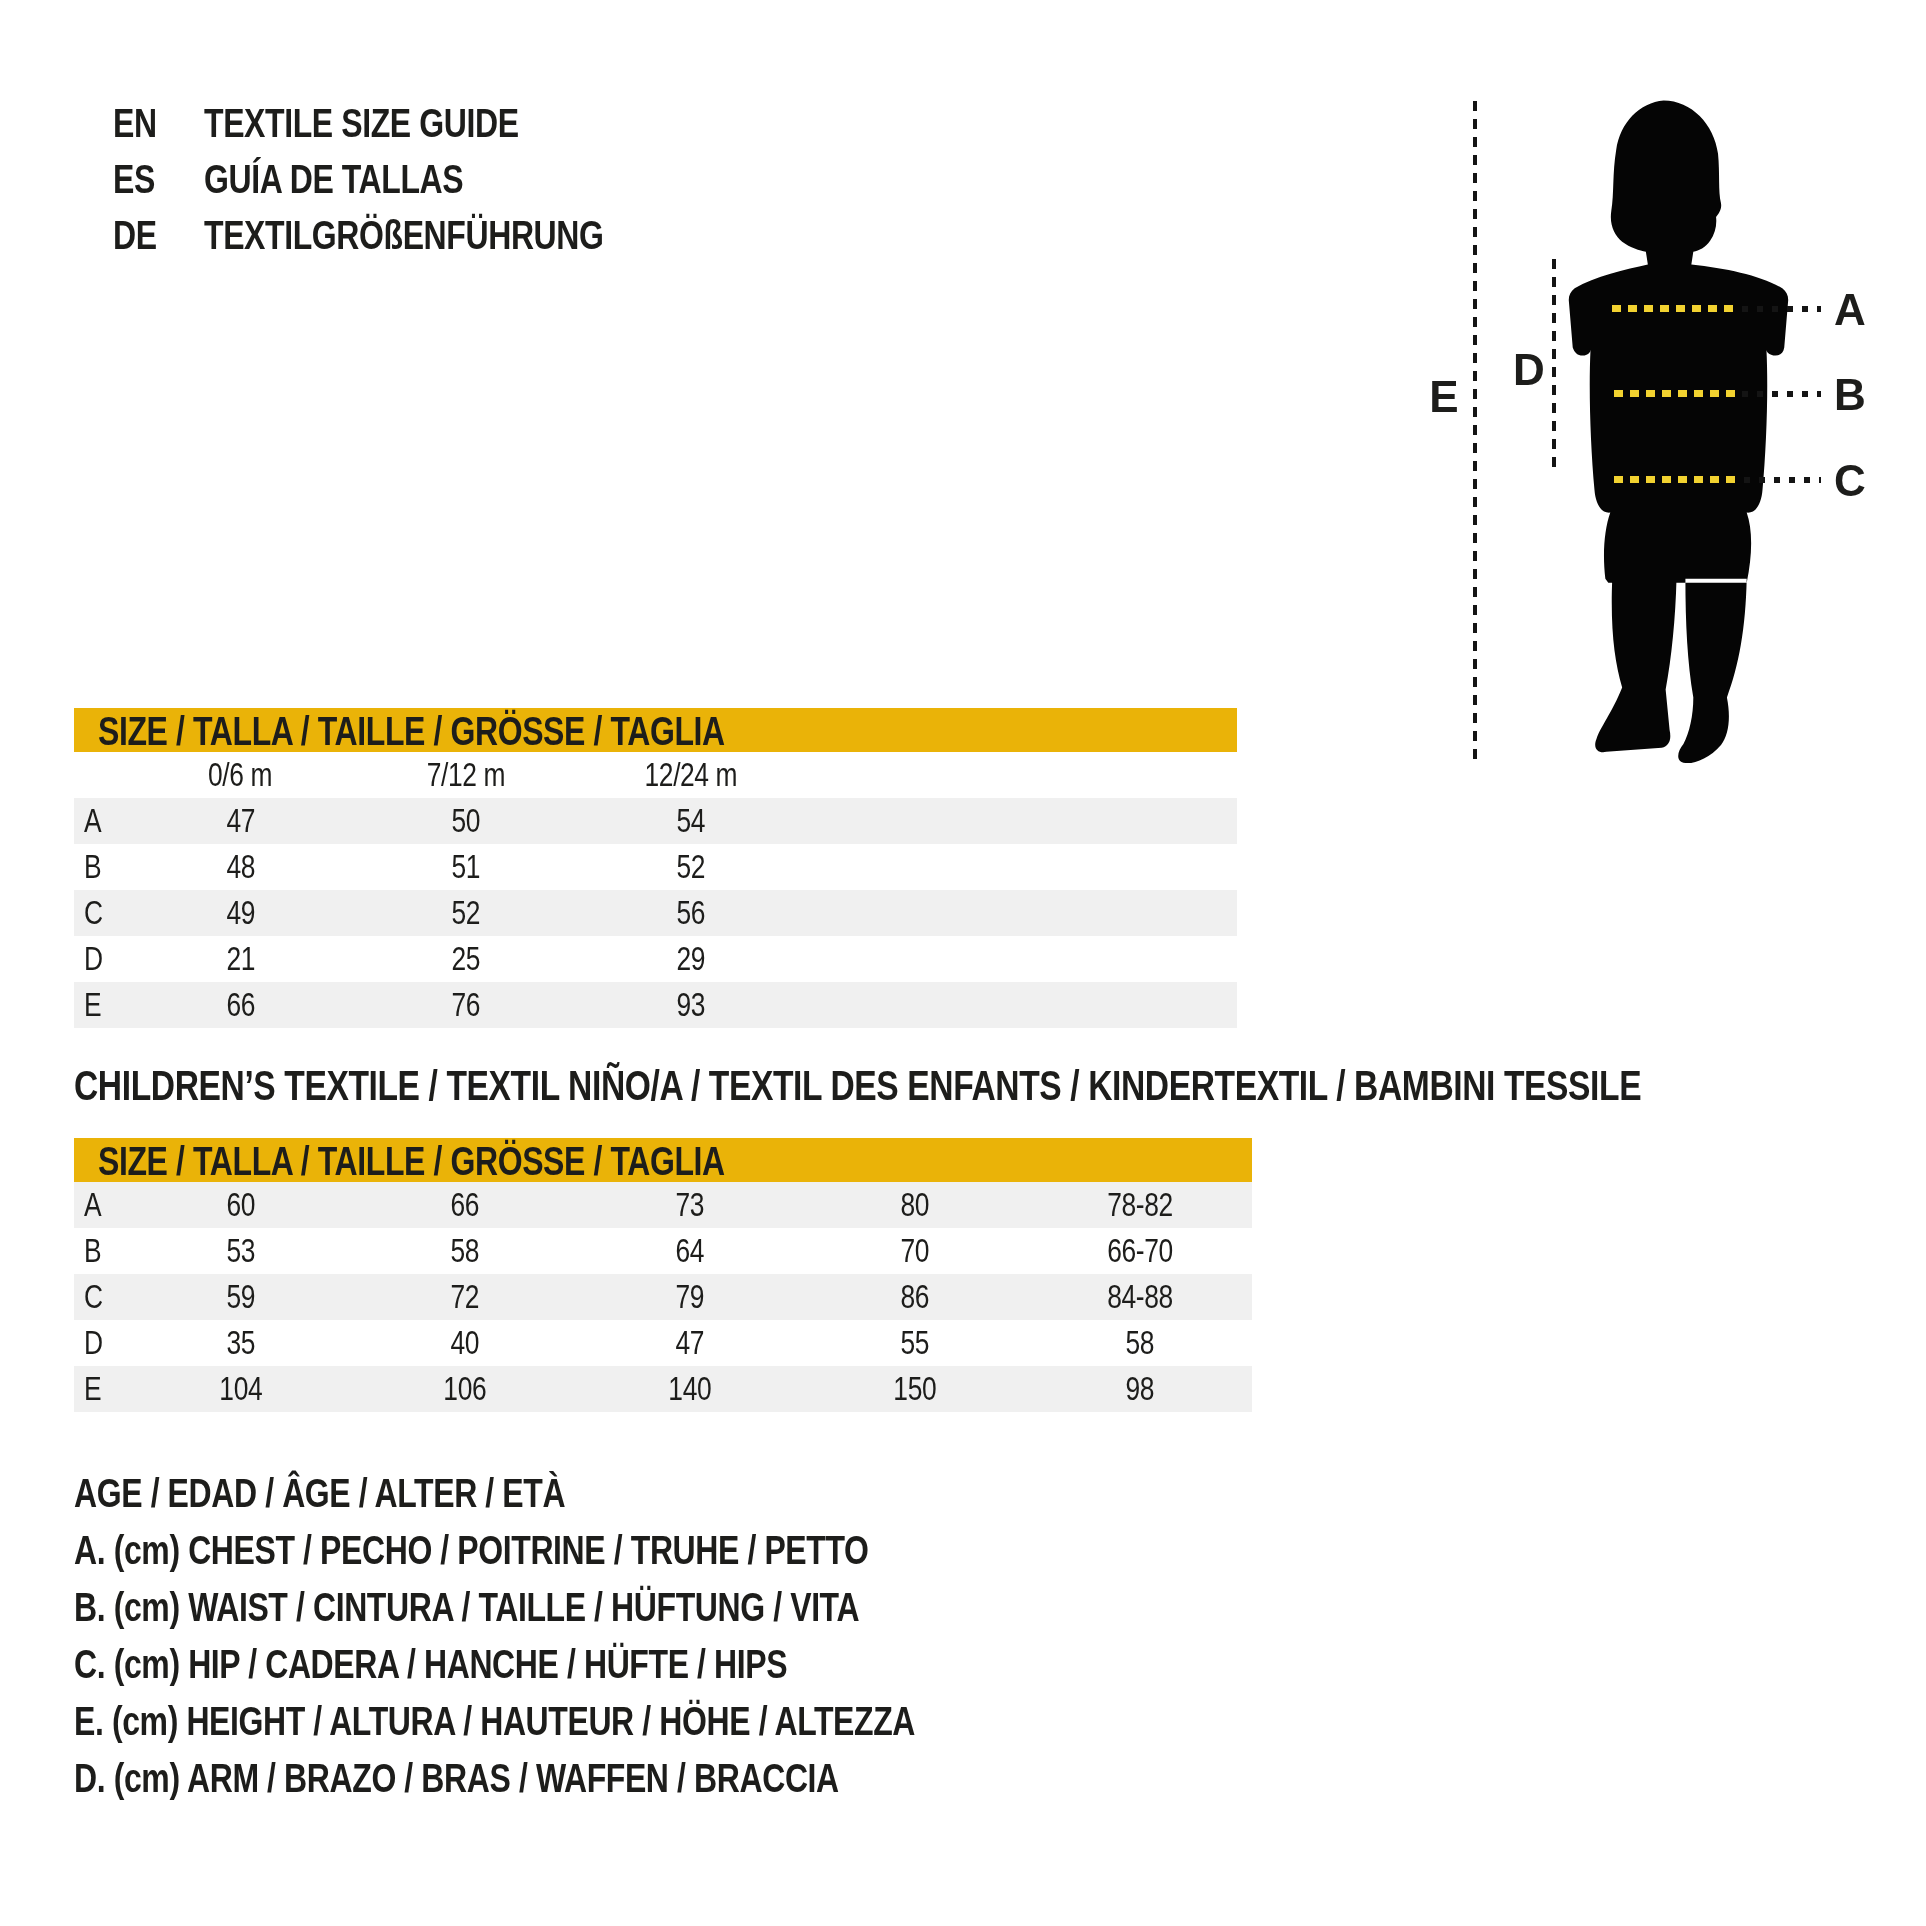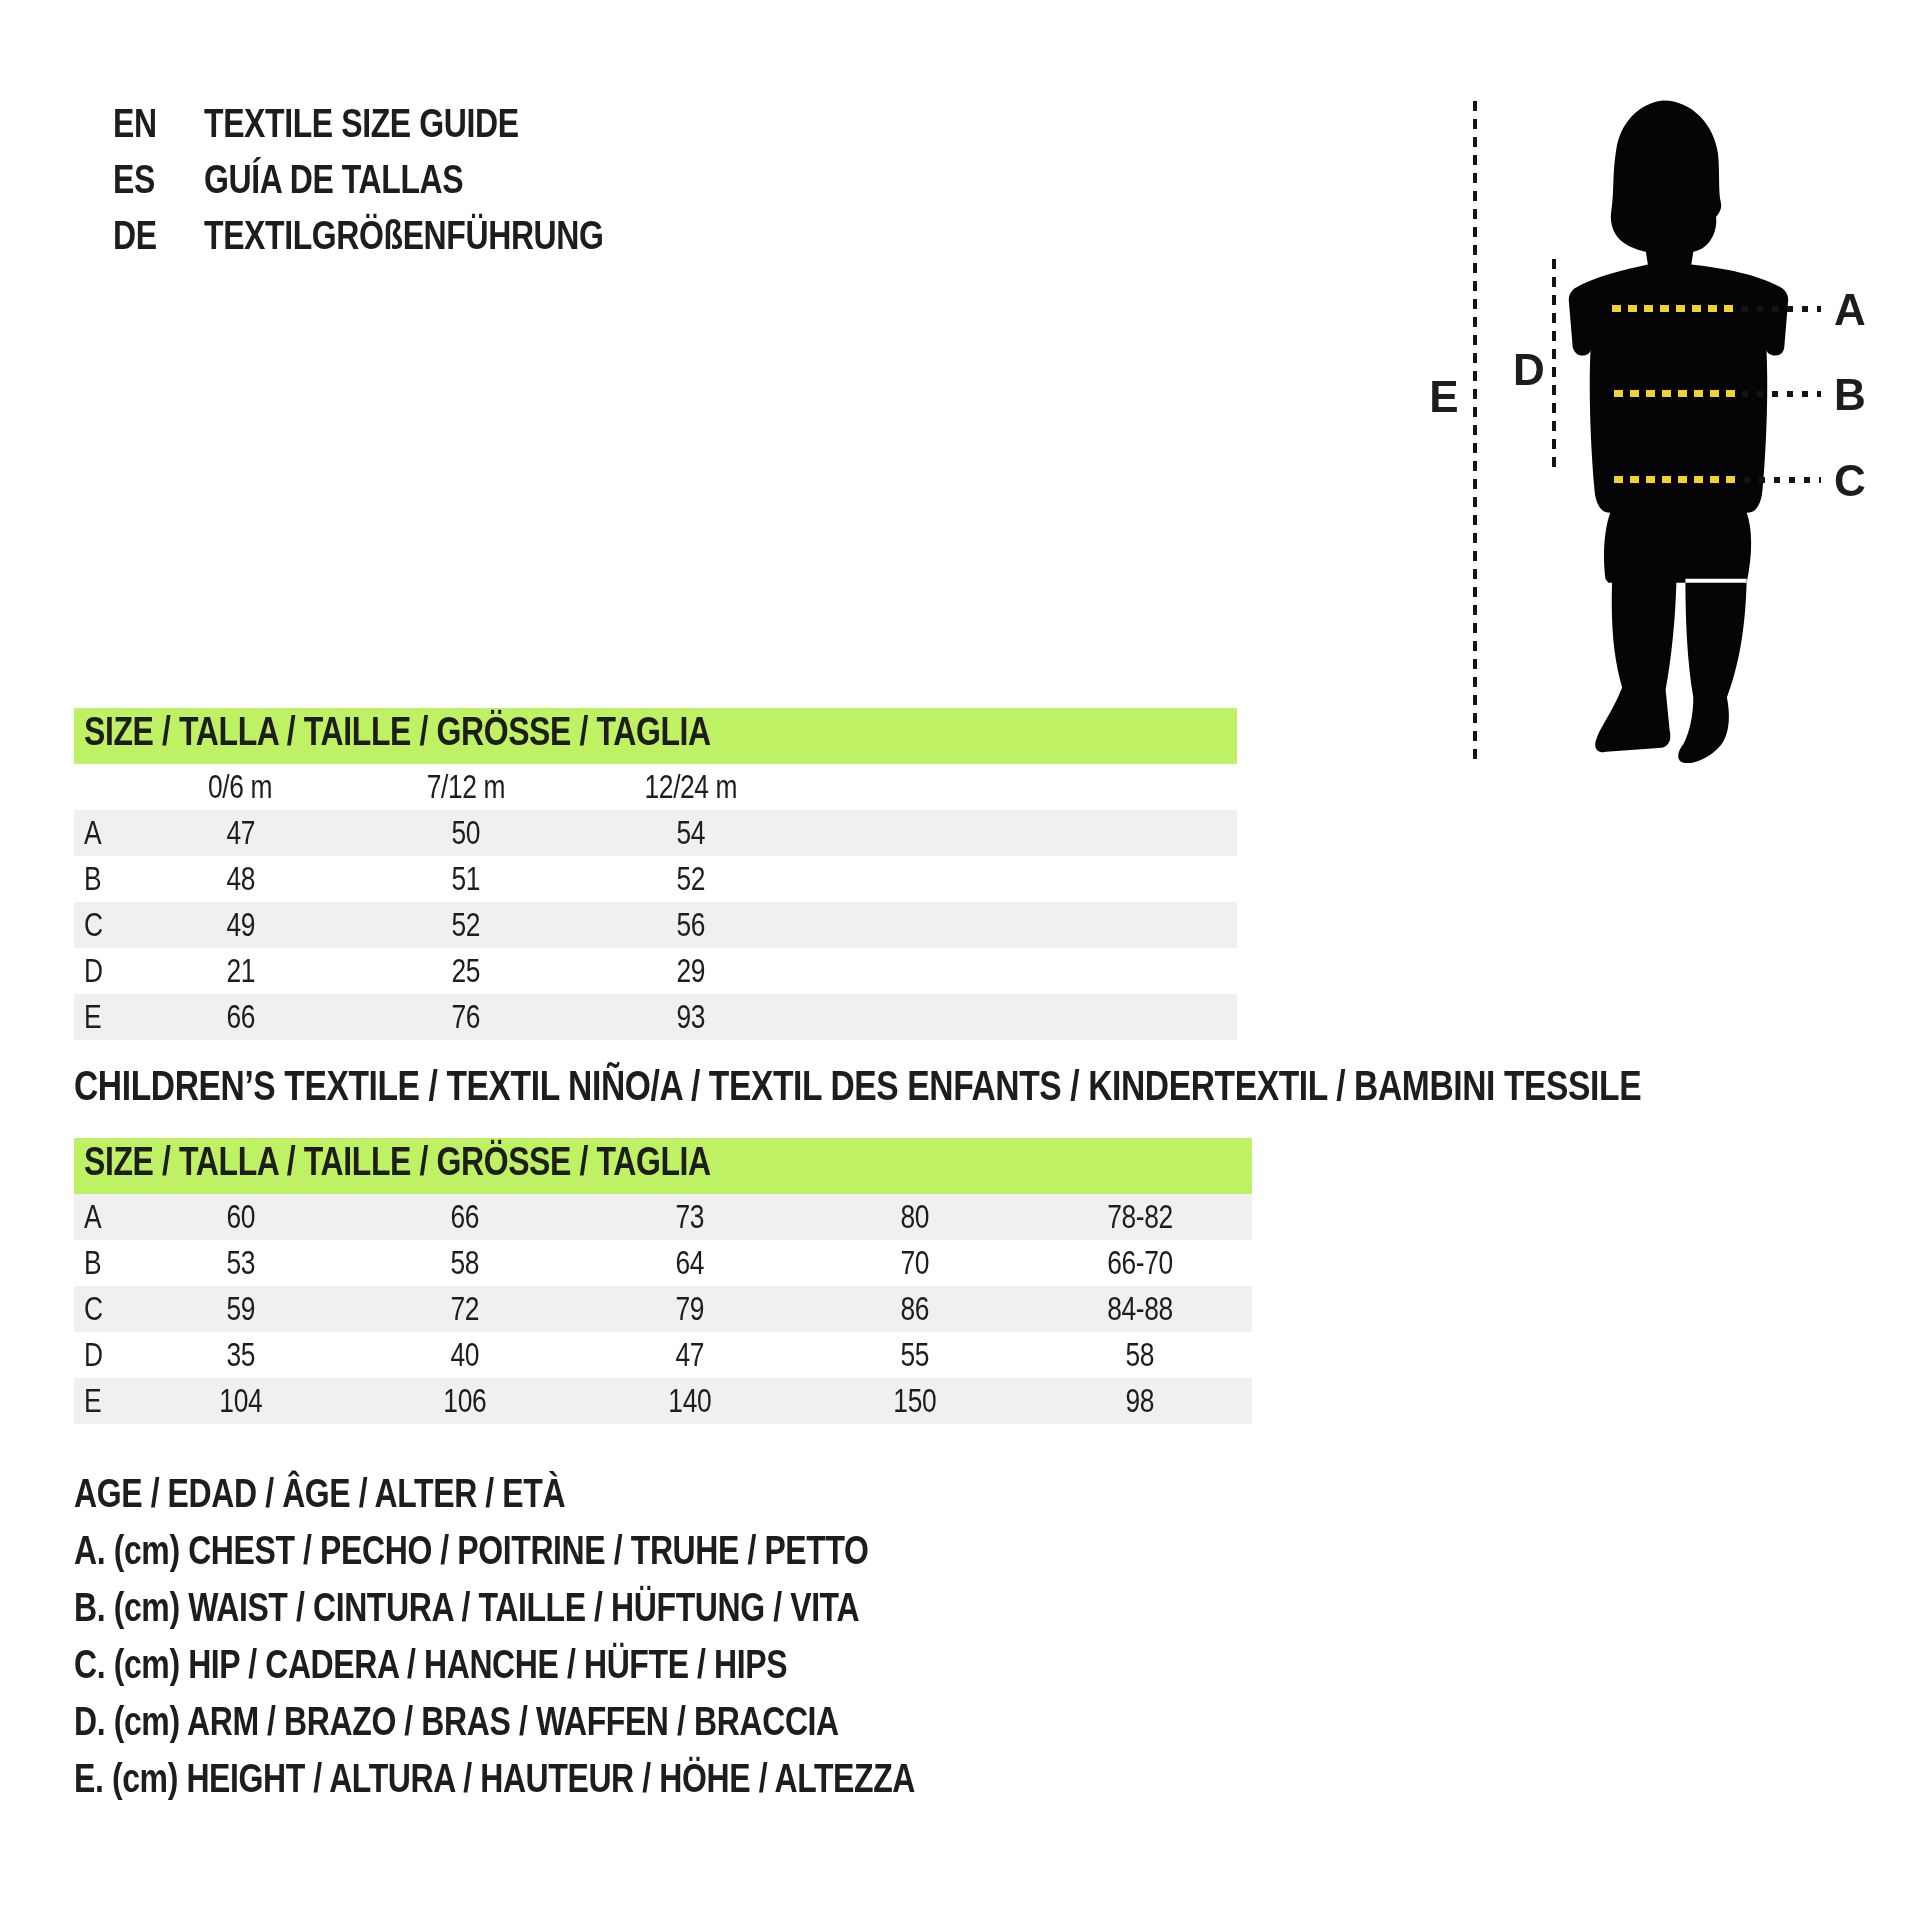--- a/index.html
+++ b/index.html
@@ -25,21 +25,21 @@
   .kdash { position:absolute; height:6px;
     background:repeating-linear-gradient(90deg,#141414 0 6px,transparent 6px 15px); }
   .mlabel { position:absolute; font-size:44px; font-weight:700; text-align:center; line-height:44px; }
   .figure-svg { position:absolute; left:1549px; top:94px; width:257px; height:683px; }
 
   
   .sec-heading { position:absolute; left:74px; font-size:42px; font-weight:700; line-height:42px; white-space:nowrap; }
 
   
   .size-table { position:absolute; left:74px; }
-  .tbar { height:56px; line-height:46px; background:#bef264; font-size:40px; font-weight:700; padding-left:10px; }
+  .tbar { height:44px; line-height:46px; background:#eab308; font-size:40px; font-weight:700; padding-left:24px; }
   .trow { display:flex; height:46px; line-height:46px; font-size:33px; font-weight:400; }
   .trow.stripe { background:#f0f0f0; }
   .tlabel { width:54px; padding-left:10px; box-sizing:border-box; }
   .tcell { width:225px; text-align:center; }
 
   
   .legend-block { position:absolute; left:74px; top:1465px; font-size:40px; font-weight:700; }
   .legend-line { height:57px; line-height:57px; white-space:nowrap; }
 </style>
 </head>
@@ -210,18 +210,18 @@
           <span class="tcell"><span class="cond ctr">98</span></span>
         </div>
       </div>
   </div>
 
   <div class="legend-block" id="legendList">
       <div class="legend-line"><span class="cond">AGE / EDAD / ÂGE / ALTER / ETÀ</span></div>
       <div class="legend-line"><span class="cond">A. (cm) CHEST / PECHO / POITRINE / TRUHE / PETTO</span></div>
       <div class="legend-line"><span class="cond">B. (cm) WAIST / CINTURA / TAILLE / HÜFTUNG / VITA</span></div>
       <div class="legend-line"><span class="cond">C. (cm) HIP / CADERA / HANCHE / HÜFTE / HIPS</span></div>
+      <div class="legend-line"><span class="cond">E. (cm) HEIGHT / ALTURA / HAUTEUR / HÖHE / ALTEZZA</span></div>
       <div class="legend-line"><span class="cond">D. (cm) ARM / BRAZO / BRAS / WAFFEN / BRACCIA</span></div>
-      <div class="legend-line"><span class="cond">E. (cm) HEIGHT / ALTURA / HAUTEUR / HÖHE / ALTEZZA</span></div>
     </div>
 
 </div>
 
 
 </body></html>

